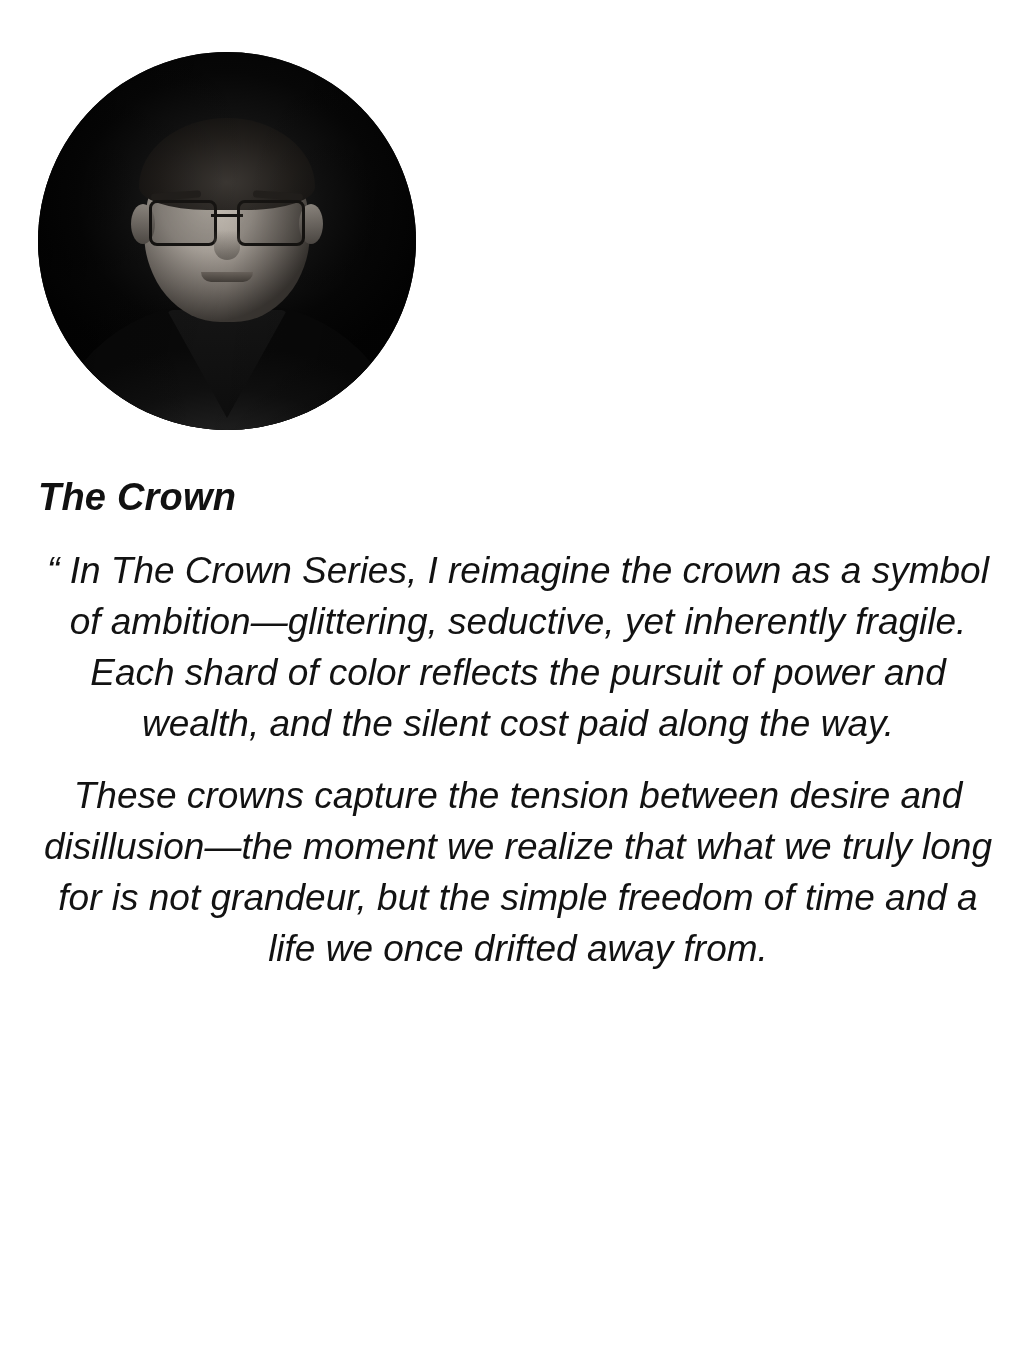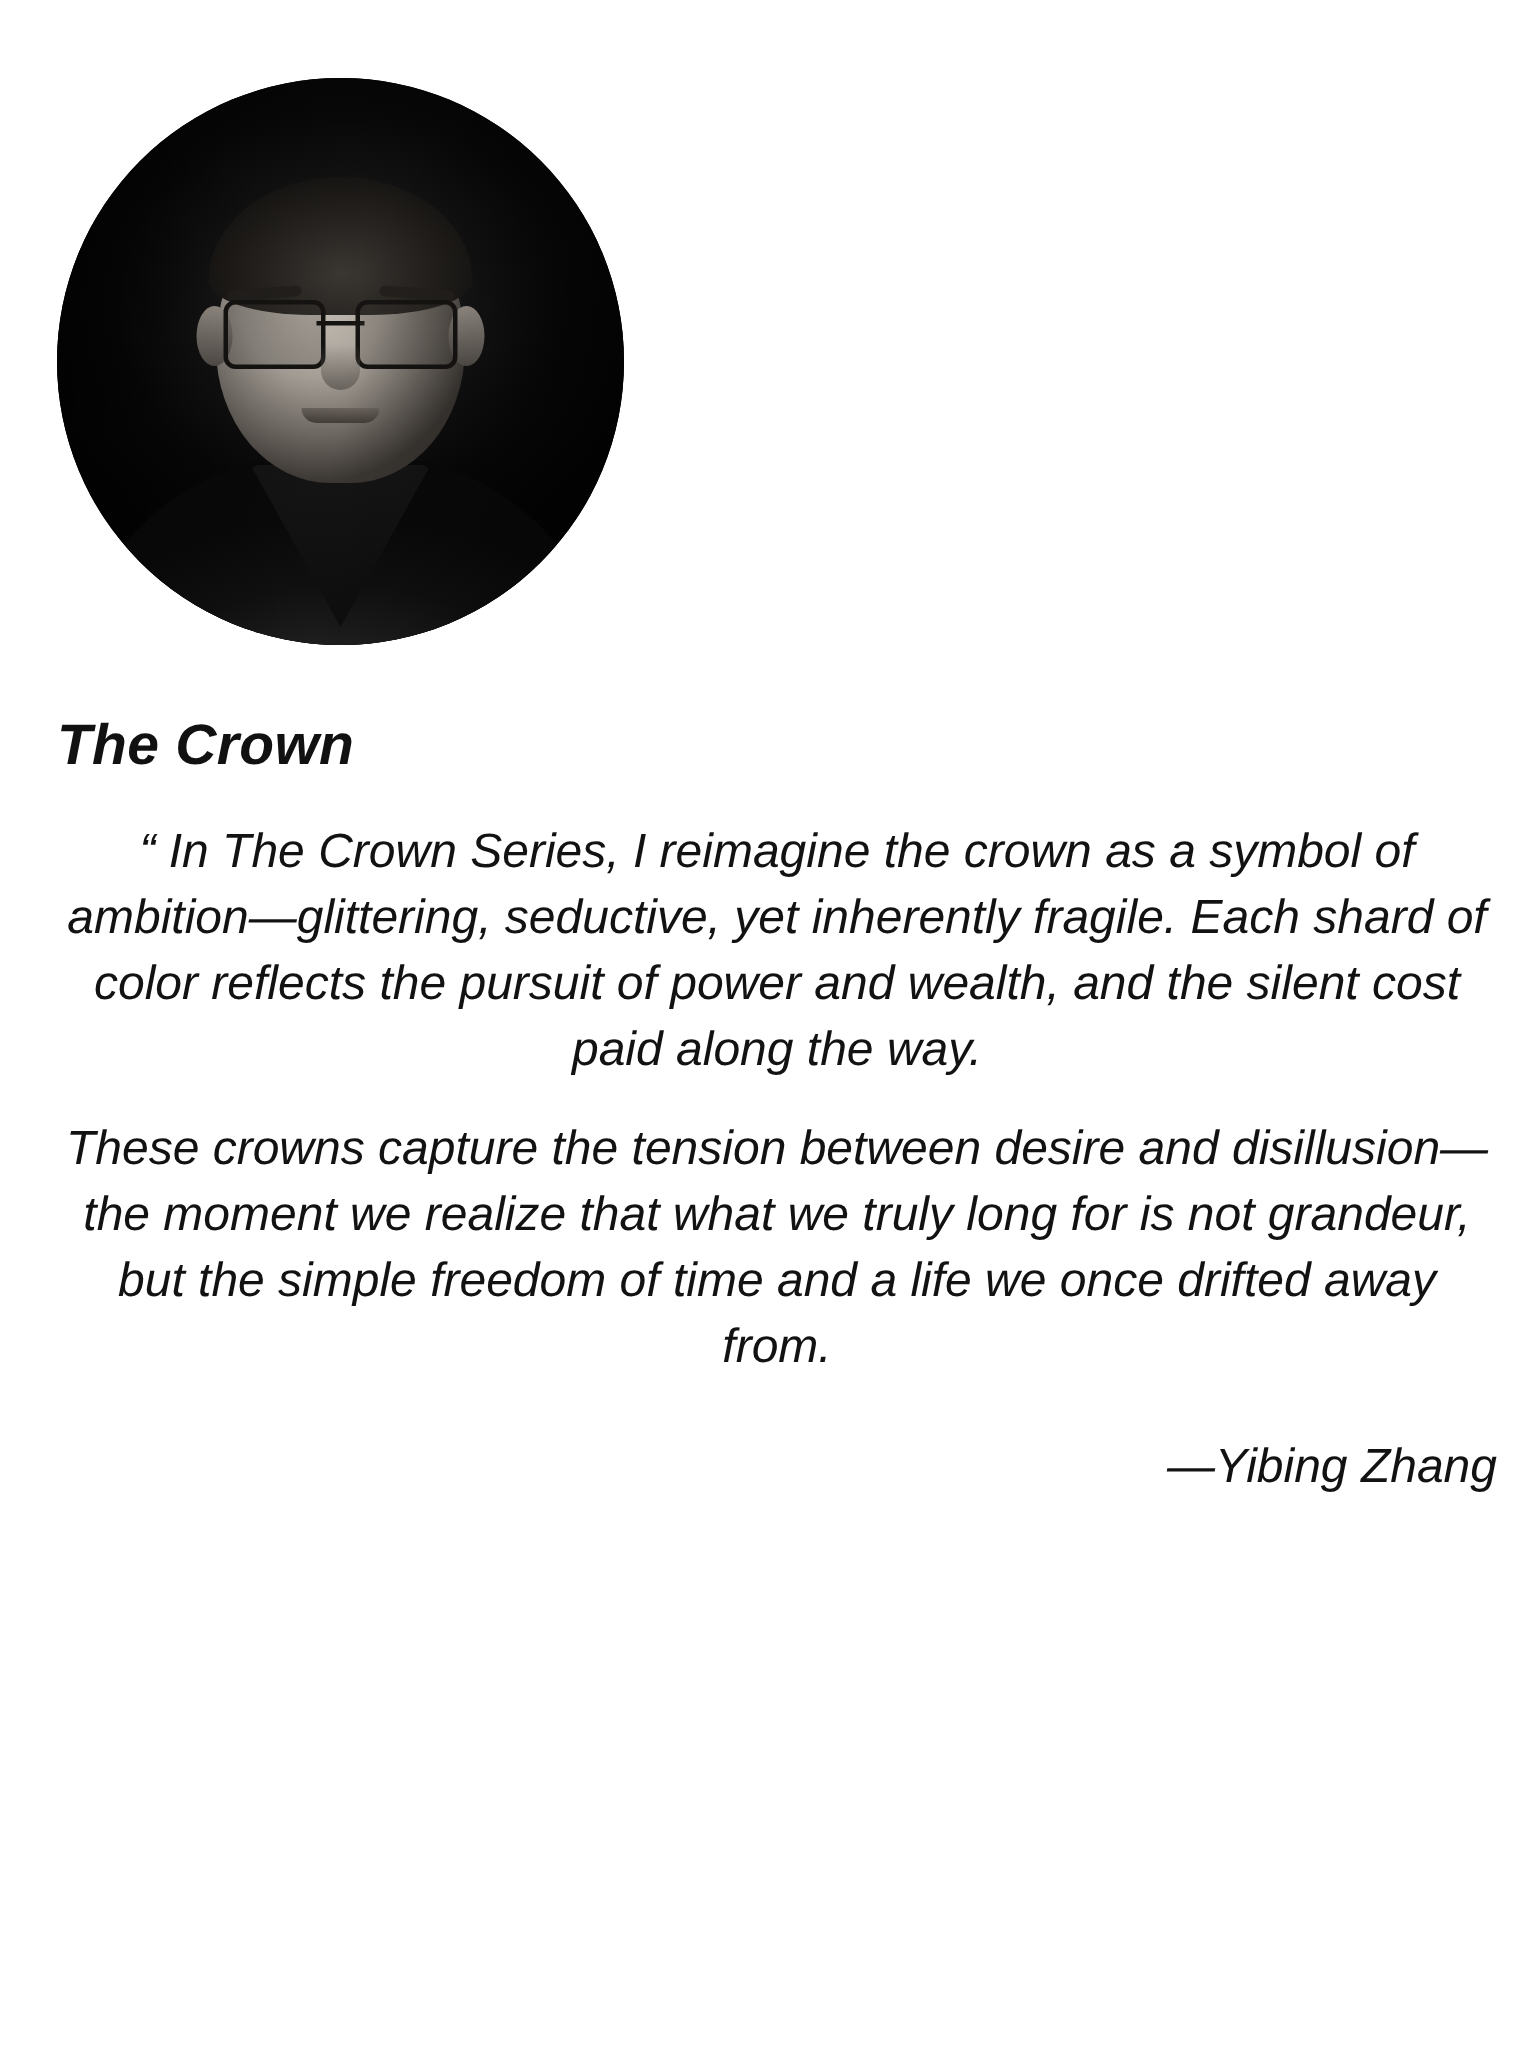--- a/index.html
+++ b/index.html
@@ -188,21 +188,21 @@
     font-style: italic;
     letter-spacing: 0.2px;
     color: #111111;
     text-align: center;
   }
   .statement {
     margin-top: 26px;
     width: 960px;
     text-align: center;
     font-style: italic;
-    font-size: 32px;
+    font-size: 37px;
     line-height: 1.38;
     color: #121212;
   }
   .statement p {
     margin: 0;
   }
   .statement p + p {
     margin-top: 21px;
   }
   .signature {
@@ -245,15 +245,14 @@
     </div>
   </div>
 
   <div class="title">The Crown</div>
 
   <div class="statement">
     <p>“ In The Crown Series, I reimagine the crown as a symbol of ambition—glittering, seductive, yet inherently fragile. Each shard of color reflects the pursuit of power and wealth, and the silent cost paid along the way.</p>
     <p>These crowns capture the tension between desire and disillusion—the moment we realize that what we truly long for is not grandeur, but the simple freedom of time and a life we once drifted away from.</p>
   </div>
 
-  <div class="signature">—Yibing Zhang</div>
 
 </div>
 
 </body></html>

